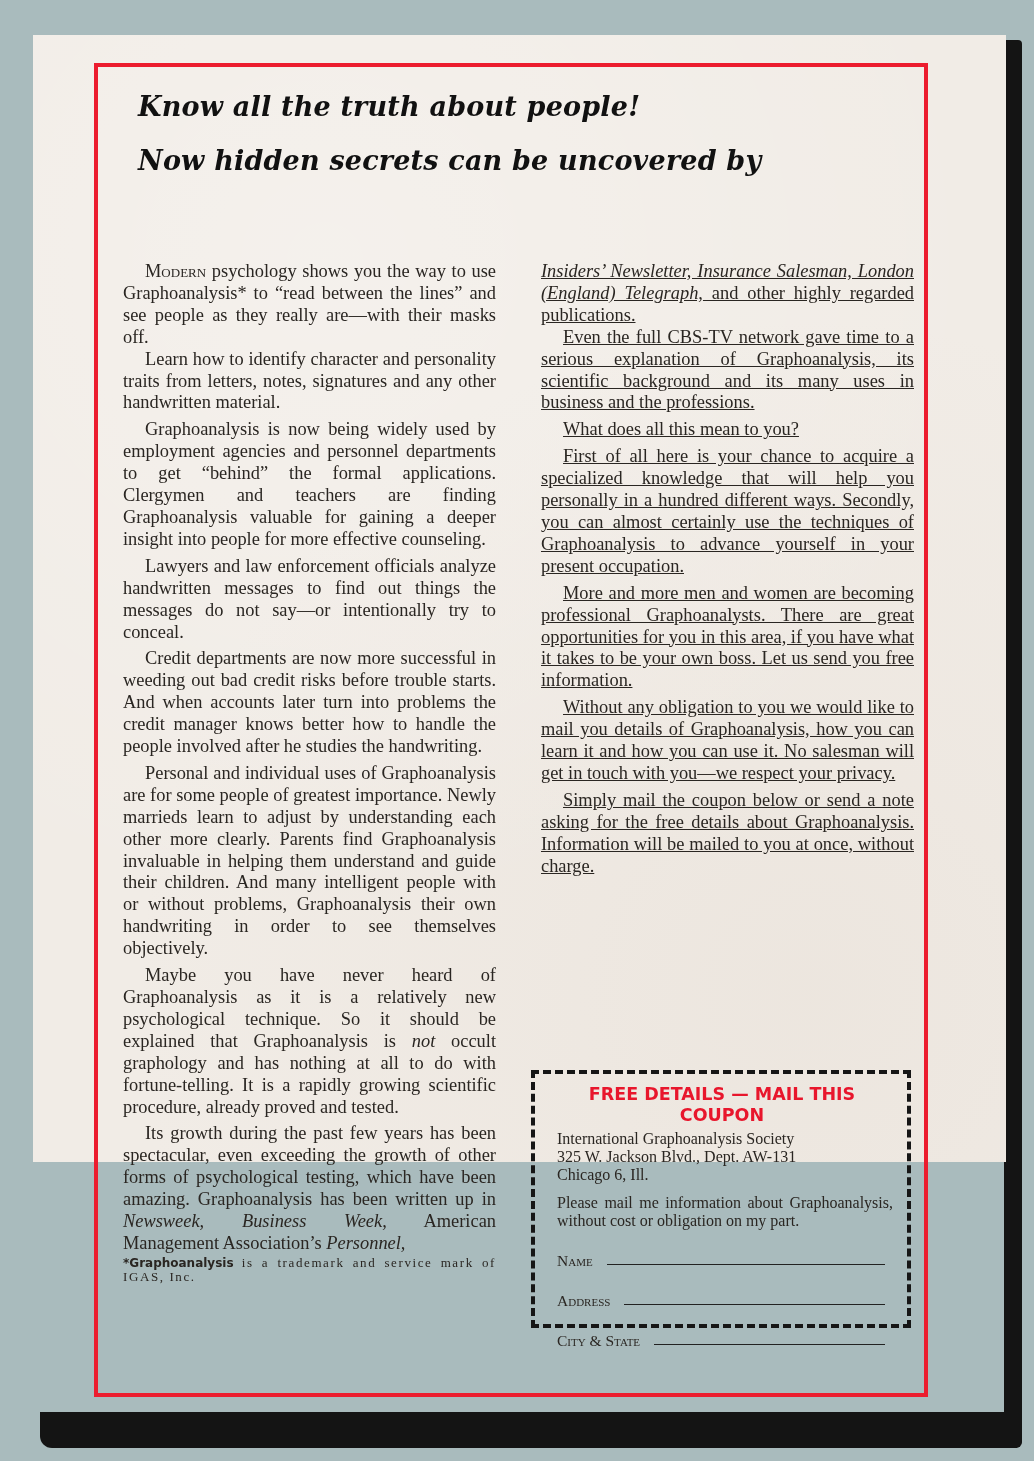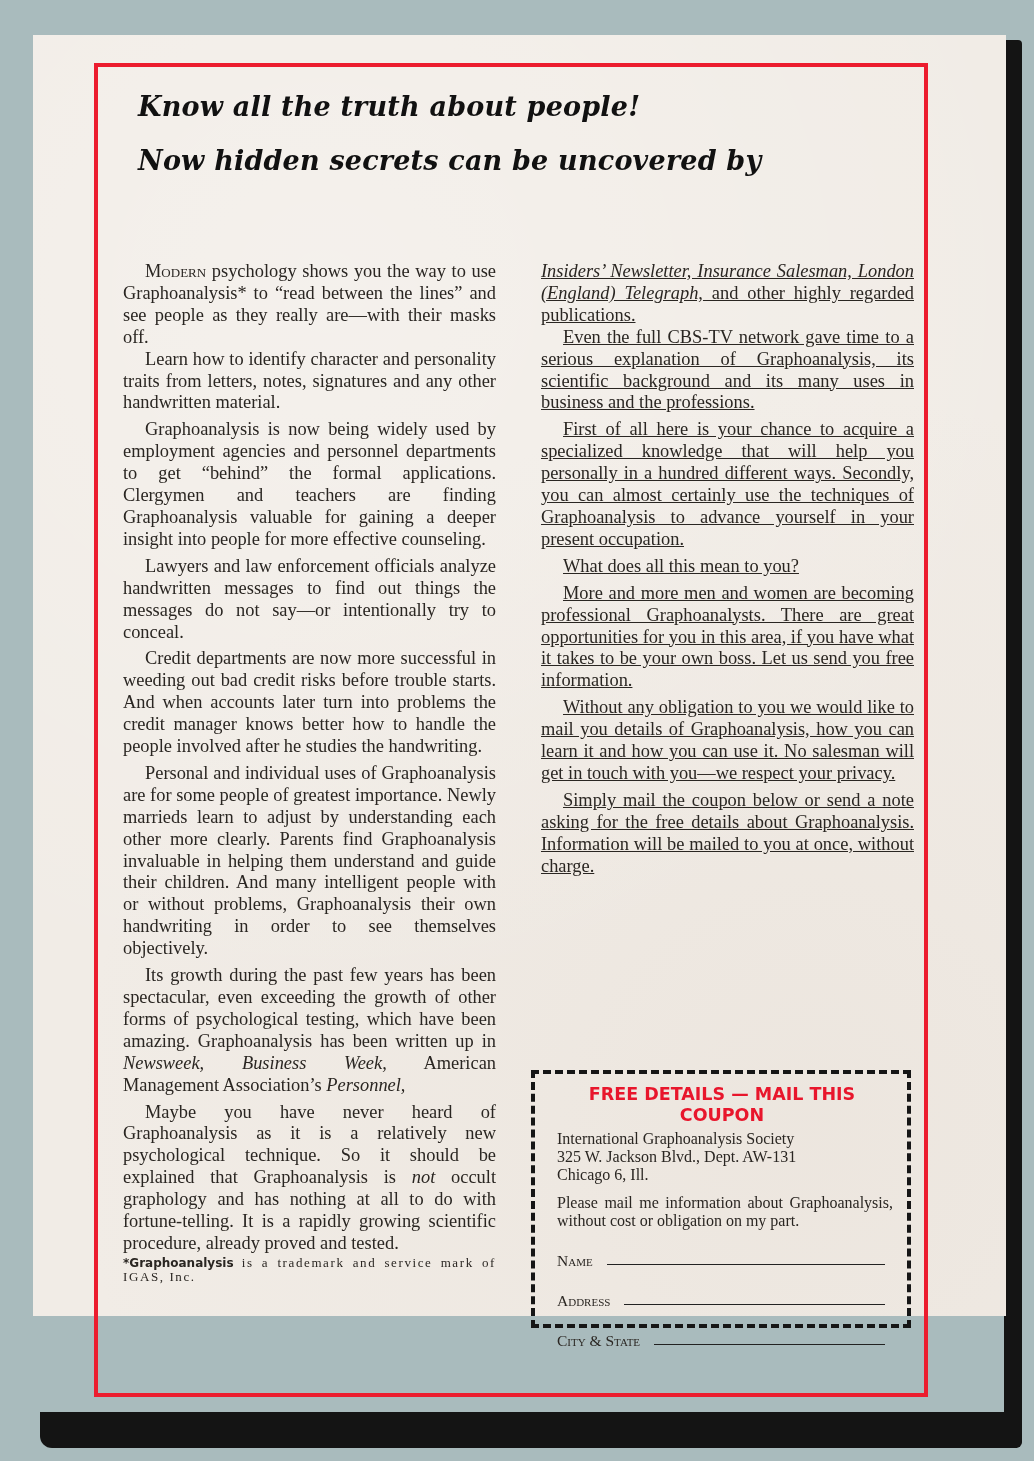--- a/index.html
+++ b/index.html
@@ -11,21 +11,21 @@
   }
   .shadow-right {
     position: absolute; left: 1004px; top: 40px; width: 18px; height: 1408px;
     background: #141414; border-radius: 0 4px 6px 0;
   }
   .shadow-bottom {
     position: absolute; left: 40px; top: 1412px; width: 982px; height: 36px;
     background: #141414; border-radius: 0 0 8px 12px;
   }
   .page {
-    position: absolute; left: 33px; top: 35px; width: 973px; height: 1281px;
+    position: absolute; left: 33px; top: 35px; width: 973px; height: 1127px;
     background: #f1ece6;
     background-image: radial-gradient(circle at 30% 20%, rgba(255,255,255,0.25), rgba(0,0,0,0) 60%),
                       radial-gradient(circle at 80% 85%, rgba(210,195,180,0.15), rgba(0,0,0,0) 55%);
   }
   .frame {
     position: absolute; left: 61px; top: 28px; width: 826px; height: 1326px;
     border: 4px solid #ec1c2e;
   }
   .headline {
     position: absolute; left: 105px; margin: 0;
@@ -91,30 +91,30 @@
   <h1 class="headline h1">Know all the truth about people!</h1>
   <h1 class="headline h2">Now hidden secrets can be uncovered by</h1>
 
   <div class="col col-left">
     <p><span class="smallcaps">Modern</span><span> psychology shows you the way to use Graphoanalysis* to “read between the lines” and see people as they really are—with their masks off.</span></p>
     <p>Learn how to identify character and personality traits from letters, notes, signatures and any other handwritten material.</p>
     <p class="gap">Graphoanalysis is now being widely used by employment agencies and personnel departments to get “behind” the formal applications. Clergymen and teachers are finding Graphoanalysis valuable for gaining a deeper insight into people for more effective counseling.</p>
     <p class="gap">Lawyers and law enforcement officials analyze handwritten messages to find out things the messages do not say—or intentionally try to conceal.</p>
     <p class="gap">Credit departments are now more successful in weeding out bad credit risks before trouble starts. And when accounts later turn into problems the credit manager knows better how to handle the people involved after he studies the handwriting.</p>
     <p class="gap">Personal and individual uses of Graphoanalysis are for some people of greatest importance. Newly marrieds learn to adjust by understanding each other more clearly. Parents find Graphoanalysis invaluable in helping them understand and guide their children. And many intelligent people with or without problems, Graphoanalysis their own handwriting in order to see themselves objectively.</p>
+    <p class="gap"><span>Maybe you have never heard of Graphoanalysis as it is a relatively new psychological technique. So it should be explained that Graphoanalysis is </span><em>not</em><span> occult graphology and has nothing at all to do with fortune-telling. It is a rapidly growing scientific procedure, already proved and tested.</span></p>
     <p class="gap"><span>Its growth during the past few years has been spectacular, even exceeding the growth of other forms of psychological testing, which have been amazing. Graphoanalysis has been written up in </span><em>Newsweek, Business Week,</em><span> American Management Association’s </span><em>Personnel,</em></p>
-    <p class="gap"><span>Maybe you have never heard of Graphoanalysis as it is a relatively new psychological technique. So it should be explained that Graphoanalysis is </span><em>not</em><span> occult graphology and has nothing at all to do with fortune-telling. It is a rapidly growing scientific procedure, already proved and tested.</span></p>
     <p class="footnote noindent"><span class="fn-brand">*Graphoanalysis</span><span> is a trademark and service mark of IGAS, Inc.</span></p>
   </div>
 
   <div class="col col-right">
     <p class="noindent"><em>Insiders’ Newsletter, Insurance Salesman, London (England) Telegraph,</em><span> and other highly regarded publications.</span></p>
     <p>Even the full CBS-TV network gave time to a serious explanation of Graphoanalysis, its scientific background and its many uses in business and the professions.</p>
+    <p class="gap">What does all this mean to you?</p>
     <p class="gap">First of all here is your chance to acquire a specialized knowledge that will help you personally in a hundred different ways. Secondly, you can almost certainly use the techniques of Graphoanalysis to advance yourself in your present occupation.</p>
-    <p class="gap">What does all this mean to you?</p>
     <p class="gap">More and more men and women are becoming professional Graphoanalysts. There are great opportunities for you in this area, if you have what it takes to be your own boss. Let us send you free information.</p>
     <p class="gap">Without any obligation to you we would like to mail you details of Graphoanalysis, how you can learn it and how you can use it. No salesman will get in touch with you—we respect your privacy.</p>
     <p class="gap">Simply mail the coupon below or send a note asking for the free details about Graphoanalysis. Information will be mailed to you at once, without charge.</p>
   </div>
 
   <div class="coupon">
     <div class="coupon-title">FREE DETAILS — MAIL THIS COUPON</div>
     <div class="coupon-addr">
       <div>International Graphoanalysis Society</div>
       <div>325 W. Jackson Blvd., Dept. AW-131</div>

